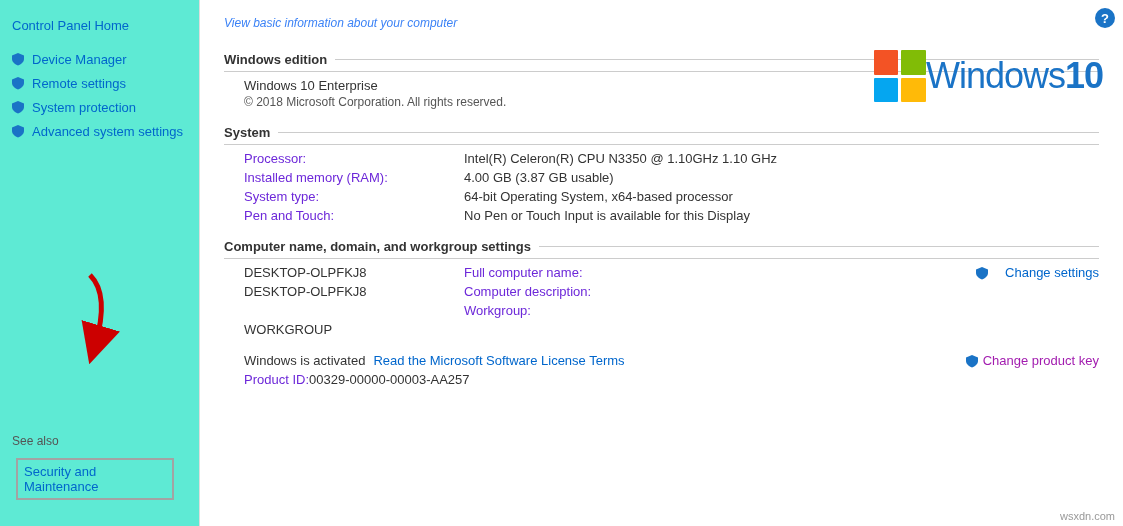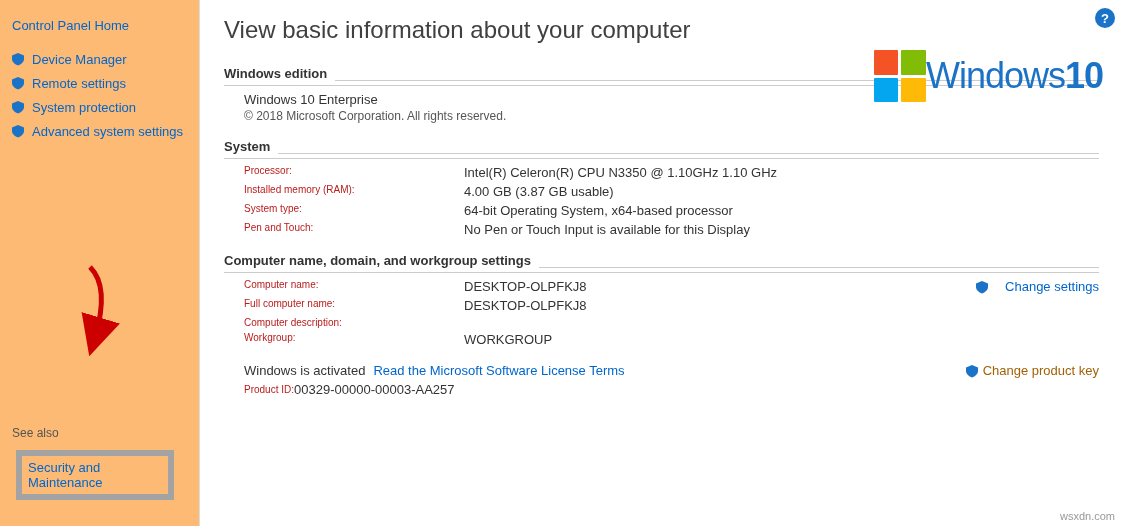--- a/index.html
+++ b/index.html
@@ -10,21 +10,21 @@
       background: #fff;
       display: flex;
       height: 526px;
       overflow: hidden;
     }
 
     
     .sidebar {
       width: 200px;
       min-width: 200px;
-      background: #fdba74;
+      background: #5eead4;
       padding: 10px 0;
       border-right: 1px solid #ddd;
       display: flex;
       flex-direction: column;
       height: 100%;
     }
 
     .sidebar-control-panel-home {
       padding: 8px 12px;
       color: #0066cc;
@@ -65,72 +65,73 @@
     .sidebar-see-also {
       margin-top: auto;
       padding: 8px 12px 4px 12px;
       font-size: 12px;
       color: #555;
     }
 
     .sidebar-security-maintenance {
       margin: 4px 8px;
       padding: 4px 6px;
-      border: 6px solid #a3a3a3;
+      border: 2px solid #a3a3a3;
       color: #0066cc;
       font-size: 13px;
       cursor: pointer;
       display: inline-block;
     }
 
     
     .main-content {
       flex: 1;
       padding: 16px 24px;
       overflow-y: auto;
       position: relative;
     }
 
     .page-title {
-      font-size: 24px;
+      font-size: 12px;
       font-weight: 300;
-      color: #404040;
+      color: #3b82f6;
       margin-bottom: 16px;
       padding-bottom: 6px;
+      font-style: italic;
     }
 
     .section {
       margin-bottom: 16px;
     }
 
     .section-header {
       font-size: 13px;
       font-weight: 600;
       color: #333;
       margin-bottom: 6px;
       padding-bottom: 4px;
       border-bottom: 1px solid #ccc;
       display: flex;
-      align-items: flex-end;
+      align-items: center;
     }
 
     .section-header-text {
       margin-right: 8px;
     }
 
     .info-table {
       display: grid;
       grid-template-columns: 220px 1fr;
       row-gap: 4px;
       padding-left: 20px;
     }
 
     .info-label {
-      color: #b91c1c;
-      font-size: 10px;
+      color: #6d28d9;
+      font-size: 13px;
     }
 
     .info-value {
       color: #333;
       font-size: 13px;
     }
 
     .windows-edition-section {
       padding-left: 20px;
       margin-bottom: 4px;
@@ -209,21 +210,21 @@
       margin-bottom: 6px;
     }
 
     .activation-link {
       color: #0066cc;
       cursor: pointer;
       font-size: 13px;
     }
 
     .change-product-key {
-      color: #a16207;
+      color: #a21caf;
       cursor: pointer;
       font-size: 13px;
       display: flex;
       align-items: flex-end;
       gap: 4px;
       margin-left: auto;
     }
 
     .activation-product-row {
       display: flex;
@@ -367,21 +368,20 @@
     </div>
   </div>
 
   <div class="section">
     <div class="section-header">
       <span class="section-header-text">Computer name, domain, and workgroup settings</span>
       <div style="flex:1; height:1px; background:#ccc;"></div>
     </div>
     <div class="section-row">
       <div class="info-table-wide">
-        <span class="info-label">Computer name:</span>
         <span class="info-value">DESKTOP-OLPFKJ8</span>
         <span class="info-label">Full computer name:</span>
         <span class="info-value">DESKTOP-OLPFKJ8</span>
         <span class="info-label">Computer description:</span>
         <span class="info-value"></span>
         <span class="info-label">Workgroup:</span>
         <span class="info-value">WORKGROUP</span>
       </div>
       <div class="change-settings-link">
         <svg width="14" height="14" viewBox="0 0 14 14">

